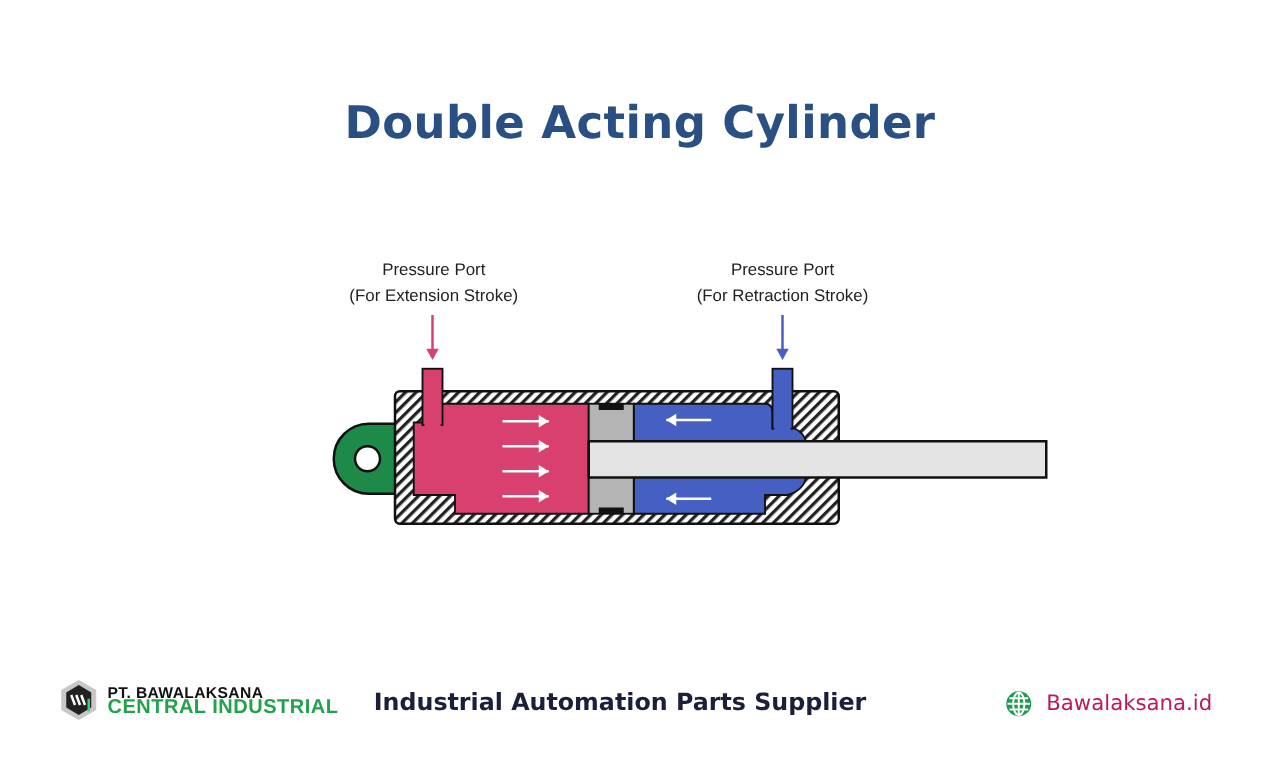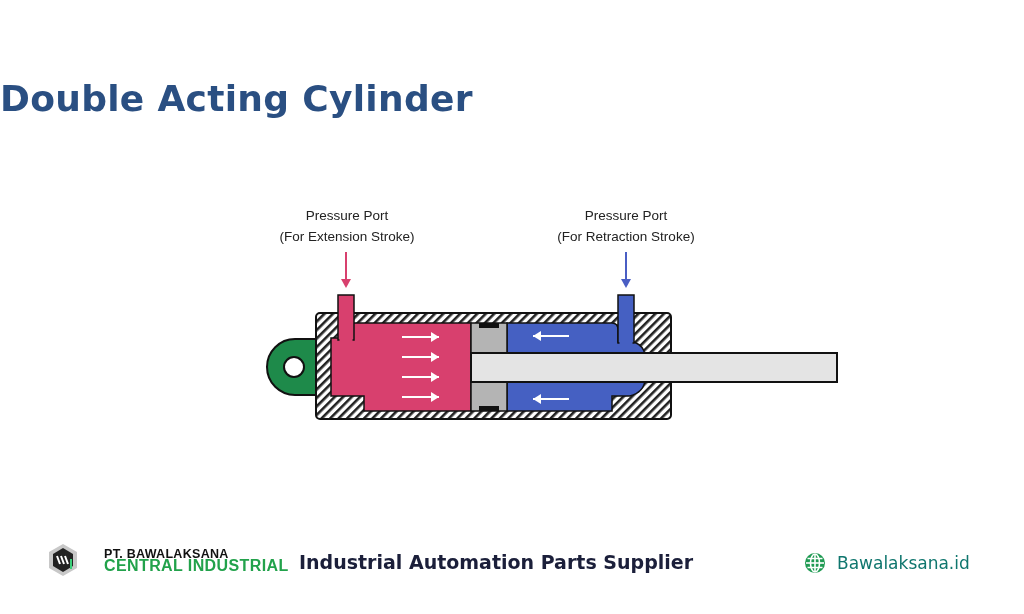--- a/index.html
+++ b/index.html
@@ -1,28 +1,28 @@
 <!DOCTYPE html>
 <html><head>
 <meta charset="utf-8">
 <style>
   html, body { margin:0; padding:0; background:#ffffff; }
   body { width:1024px; height:614px; position:relative; overflow:hidden; font-family:"DejaVu Sans", sans-serif; }
-  .title { position:absolute; left:0; width:1024px; top:78px; font-size:36px; font-weight:bold; color:#2a4f82; letter-spacing:0.3px; }
+  .title { position:absolute; left:0; width:1024px; top:78px; text-align:center; font-size:36px; font-weight:bold; color:#2a4f82; letter-spacing:0.3px; }
   .port-label { position:absolute; text-align:center; font-size:13.5px; line-height:21px; color:#222; font-family:"Liberation Sans", sans-serif; }
   .port-left { left:262px; top:205px; width:170px; }
   .port-right { left:536px; top:205px; width:180px; }
   svg.diagram { position:absolute; left:0; top:0; }
   .footer-logo { position:absolute; left:46px; top:543px; display:flex; align-items:center; }
-  .footer-logo .brand { margin-left:24px; font-family:"Liberation Sans", sans-serif; font-weight:bold; line-height:12px; }
+  .footer-logo .brand { margin-left:6px; font-family:"Liberation Sans", sans-serif; font-weight:bold; line-height:12px; }
   .brand-line1 { font-size:12.5px; color:#111; letter-spacing:0.3px; }
   .brand-line2 { font-size:16px; color:#22a24b; letter-spacing:0.4px; }
   .tagline { position:absolute; left:0; width:992px; top:551px; text-align:center; font-size:19px; font-weight:bold; color:#1b1f3a; }
   .website { position:absolute; left:803px; top:551px; display:flex; align-items:center; }
-  .website span.txt { margin-left:10px; font-size:17px; color:#0f766e; }
+  .website span.txt { margin-left:10px; font-size:17px; color:#be185d; }
 </style>
 </head>
 <body>
 
 <div class="title">Double Acting Cylinder</div>
 
 <div class="port-label port-left">
   <div>Pressure Port</div>
   <div>(For Extension Stroke)</div>
 </div>

